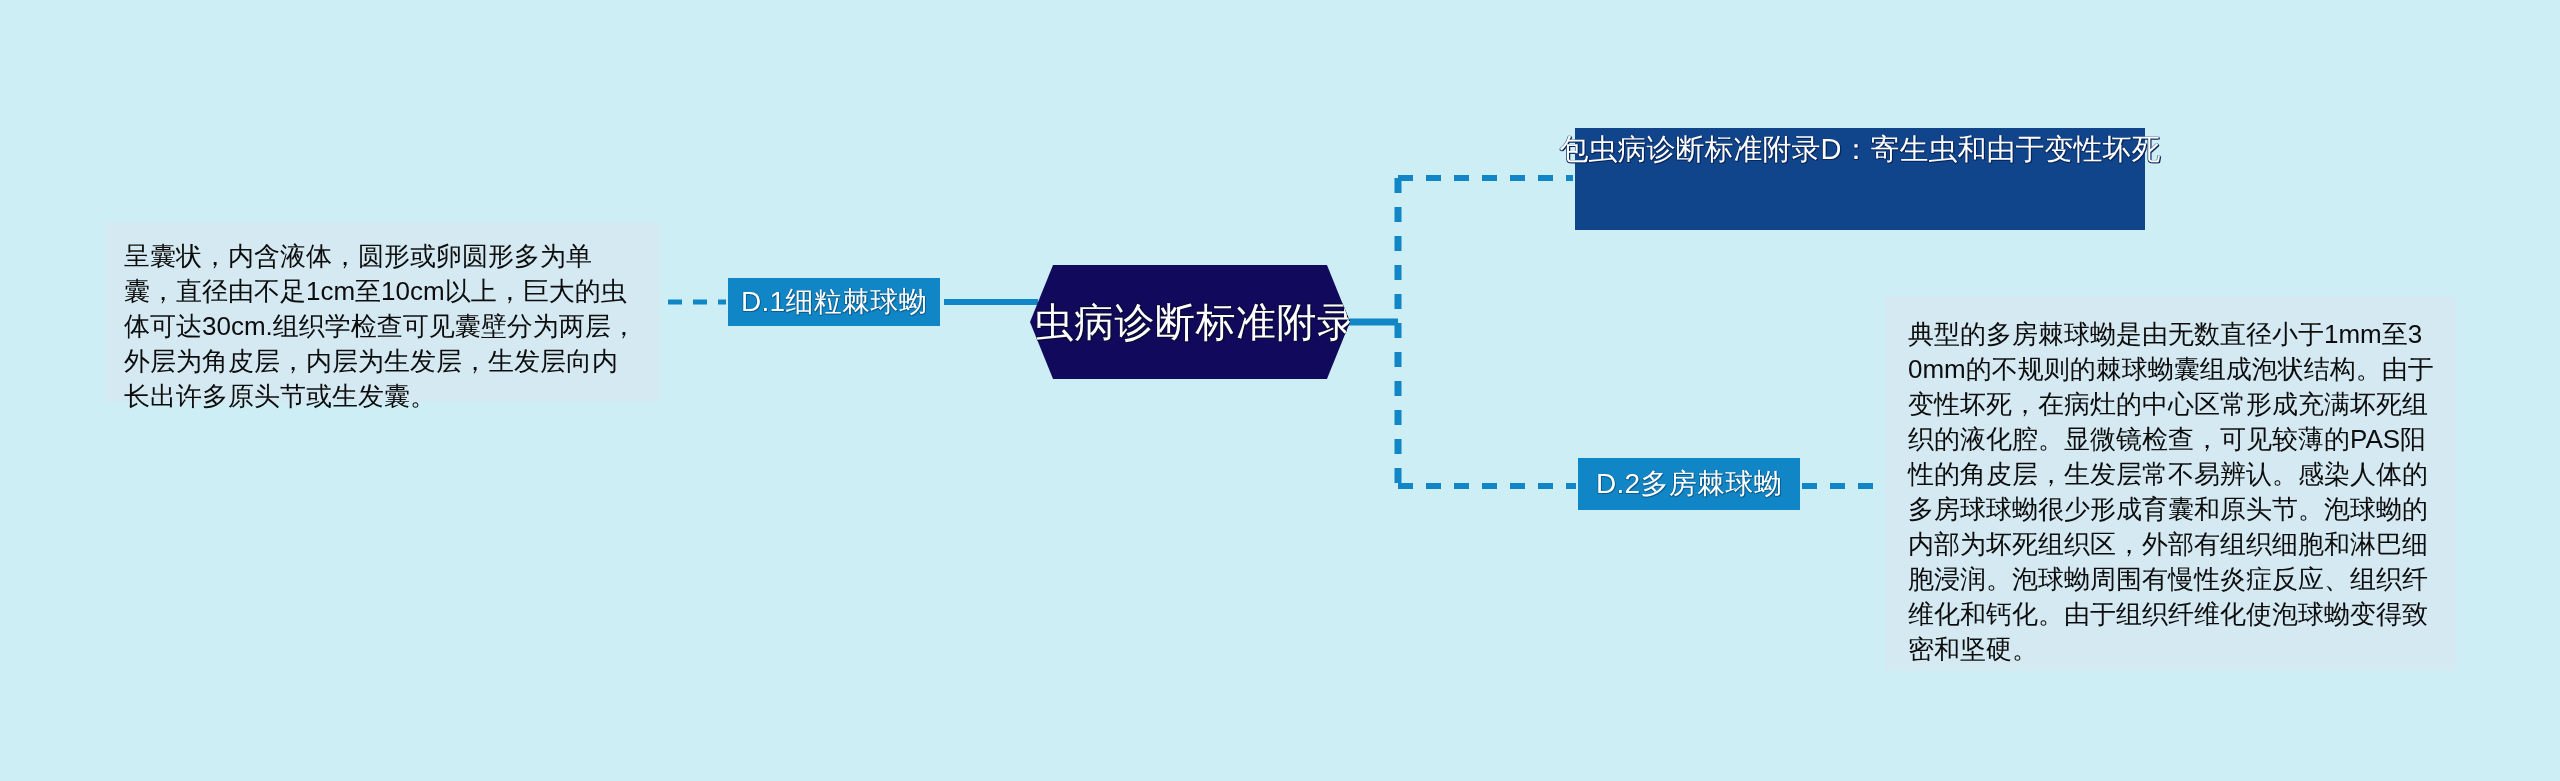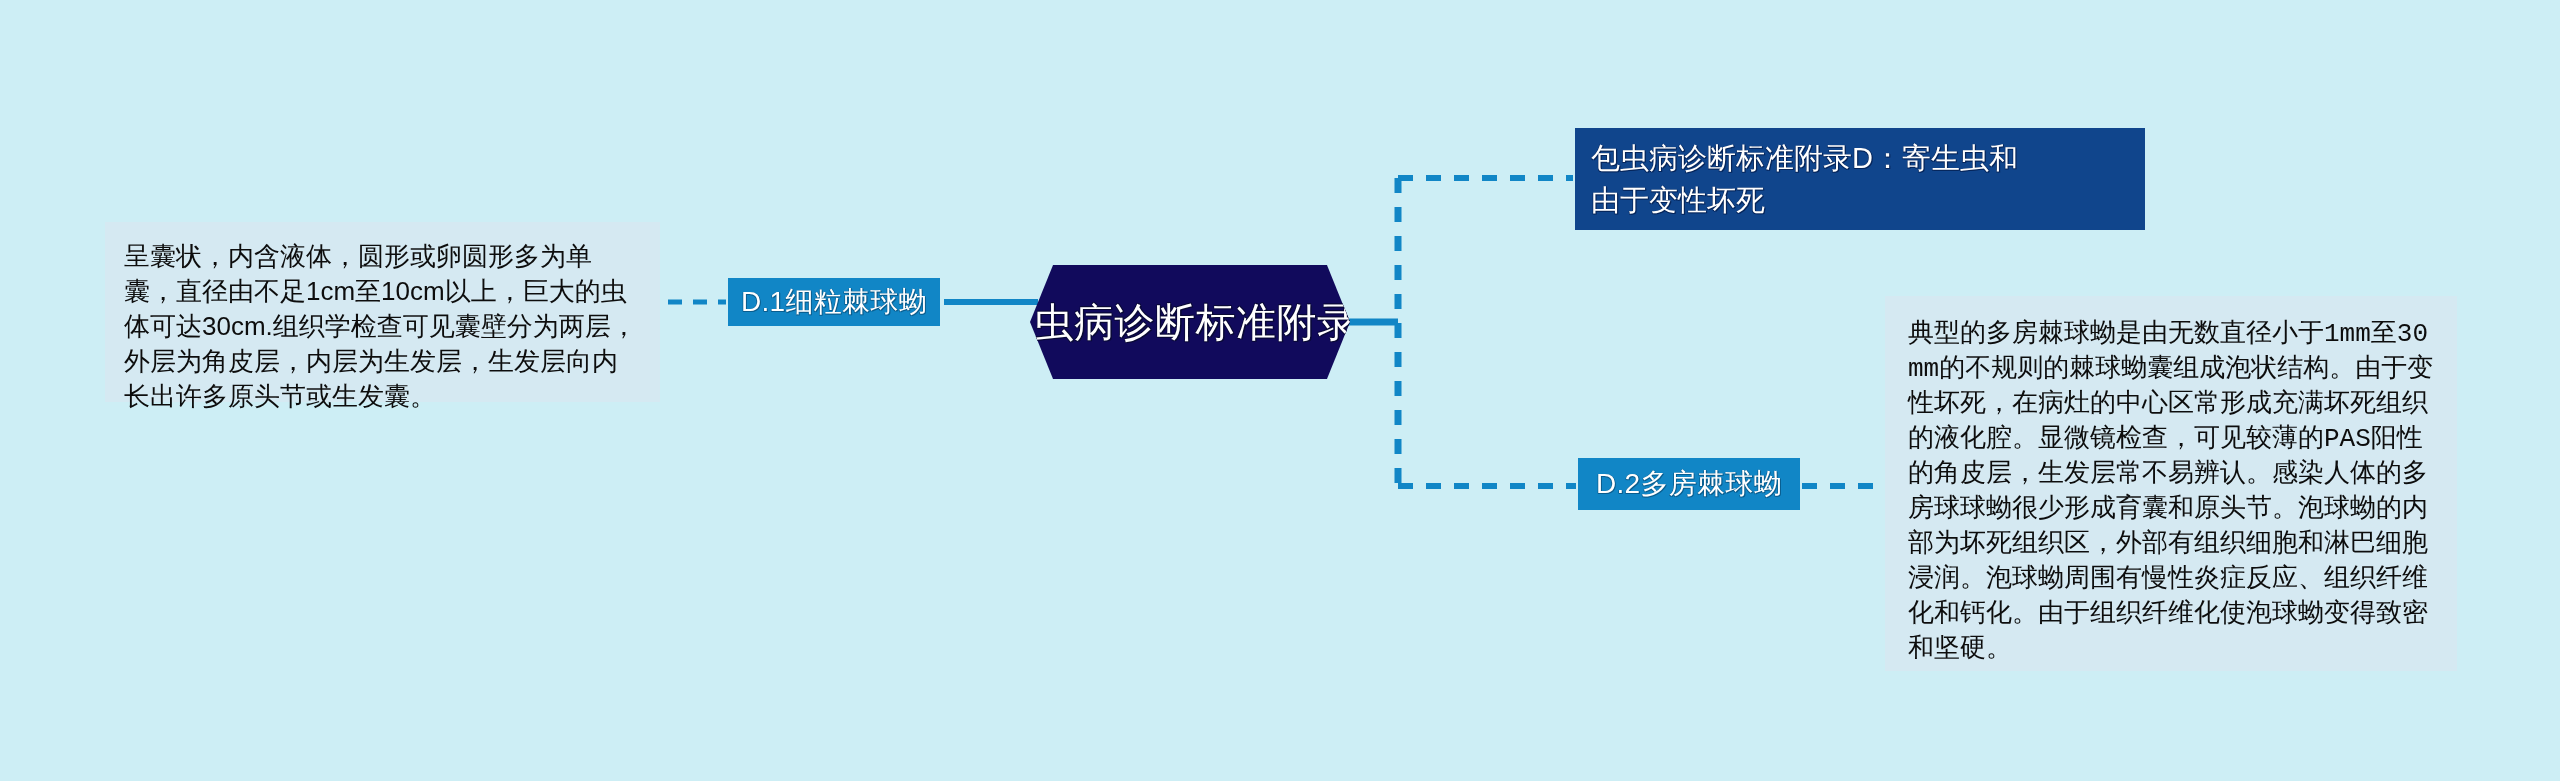--- a/index.html
+++ b/index.html
@@ -59,21 +59,21 @@
 
   
   .title-node {
     position: absolute;
     left: 1575px;
     top: 128px;
     width: 570px;
     height: 102px;
     background: #10458c;
     display: flex;
-    flex-direction: column;
+    flex-direction: row;
     justify-content: center;
     padding: 0 16px;
     box-sizing: border-box;
   }
   .title-line {
     color: #ffffff;
     font-size: 29px;
     line-height: 42px;
     white-space: nowrap;
     text-shadow:
@@ -136,21 +136,20 @@
     width: 555px;
     height: 180px;
     padding: 16px 18px 10px 18px;
   }
   #panel-right {
     left: 1885px;
     top: 296px;
     width: 572px;
     height: 375px;
     padding: 20px 20px 12px 22px;
-    font-family: Liberation Mono, monospace;
   }
 </style>
 </head>
 <body>
 
 <div id="canvas">
 
   <svg id="connectors" viewBox="0 0 2560 781" width="2560" height="781" xmlns="http://www.w3.org/2000/svg">
 
     <line x1="668" y1="302" x2="726" y2="302" stroke="#1186c6" stroke-width="5" stroke-dasharray="14 11"></line>

